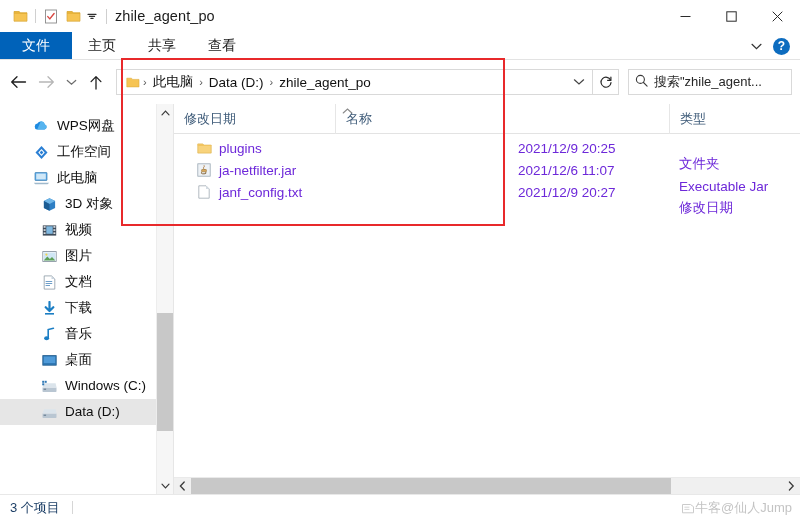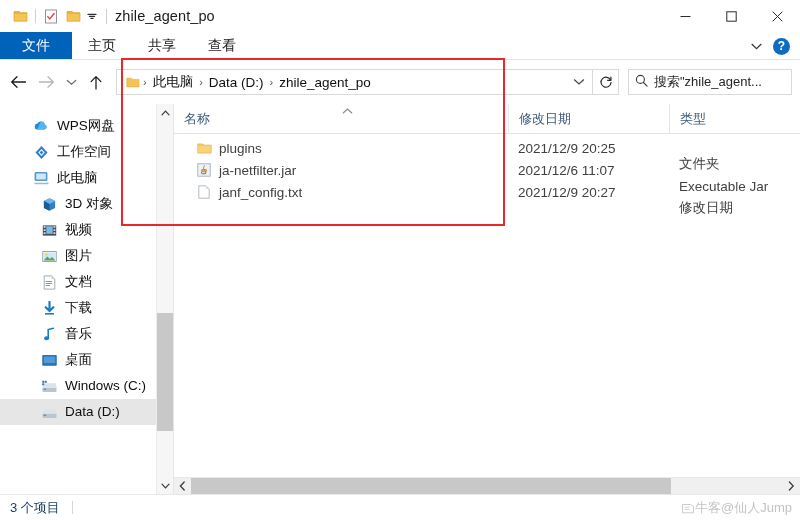--- a/index.html
+++ b/index.html
@@ -226,21 +226,21 @@
   }
 
   .filelist {
     flex: 1 1 auto;
     overflow: hidden;
     padding-top: 3px;
   }
   .filerow {
     height: 22px;
     display: flex; align-items: center;
-    font-size: 13.5px; color: #404040;
+    font-size: 13.5px; color: #6d28d9;
   }
   .cell-name {
     width: 334px; flex: 0 0 334px;
     display: flex; align-items: center;
     padding-left: 22px;
     white-space: nowrap;
   }
   .fileicon {
     width: 16px; height: 16px; margin-right: 7px;
     display: flex; align-items: center; justify-content: center;
@@ -617,22 +617,22 @@
           <svg width="9" height="6" viewBox="0 0 9 6">
               <path d="M1 1.2L4.5 4.8 8 1.2" fill="none" stroke="#3b3b3b" stroke-width="1.2" stroke-linecap="round"></path>
             </svg>
         </div>
       </div>
     </div>
 
     <div class="mainpane">
 
       <div class="colheaders">
+        <div class="colhdr col-date">修改日期</div>
         <div class="colhdr col-name">名称</div>
-        <div class="colhdr col-date">修改日期</div>
         <div class="colhdr col-type">类型</div>
         <div class="sortcaret">
           <svg width="11" height="6" viewBox="0 0 11 6">
               <path d="M1.2 5L5.5 1l4.3 4" fill="none" stroke="#8a8a8a" stroke-width="1.1" stroke-linecap="round"></path>
             </svg>
         </div>
       </div>
 
       <div class="filelist">
 

